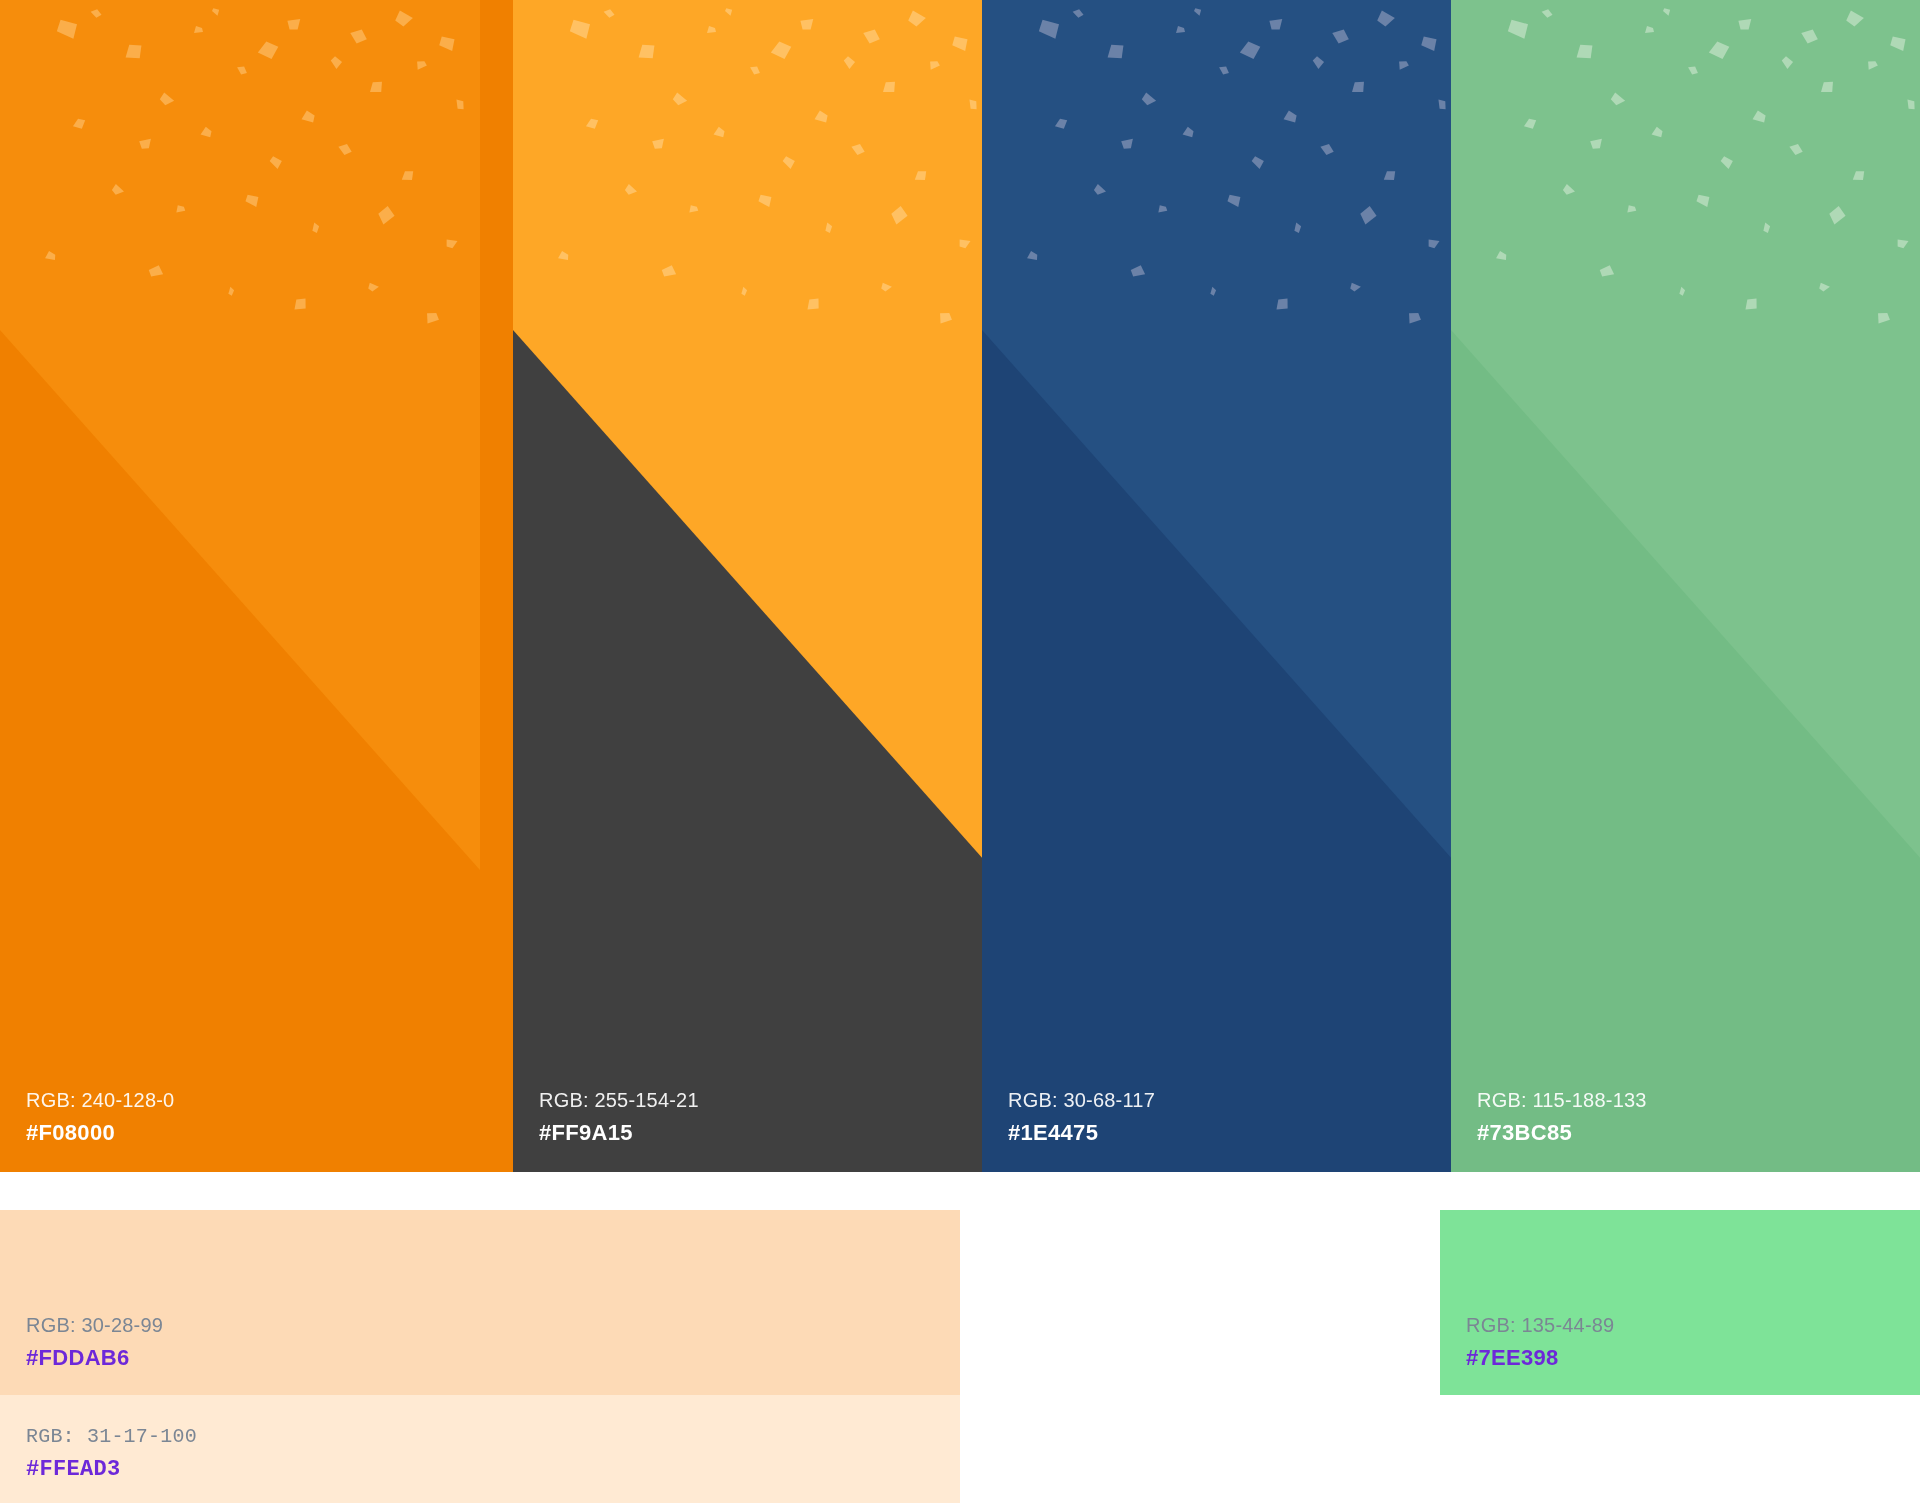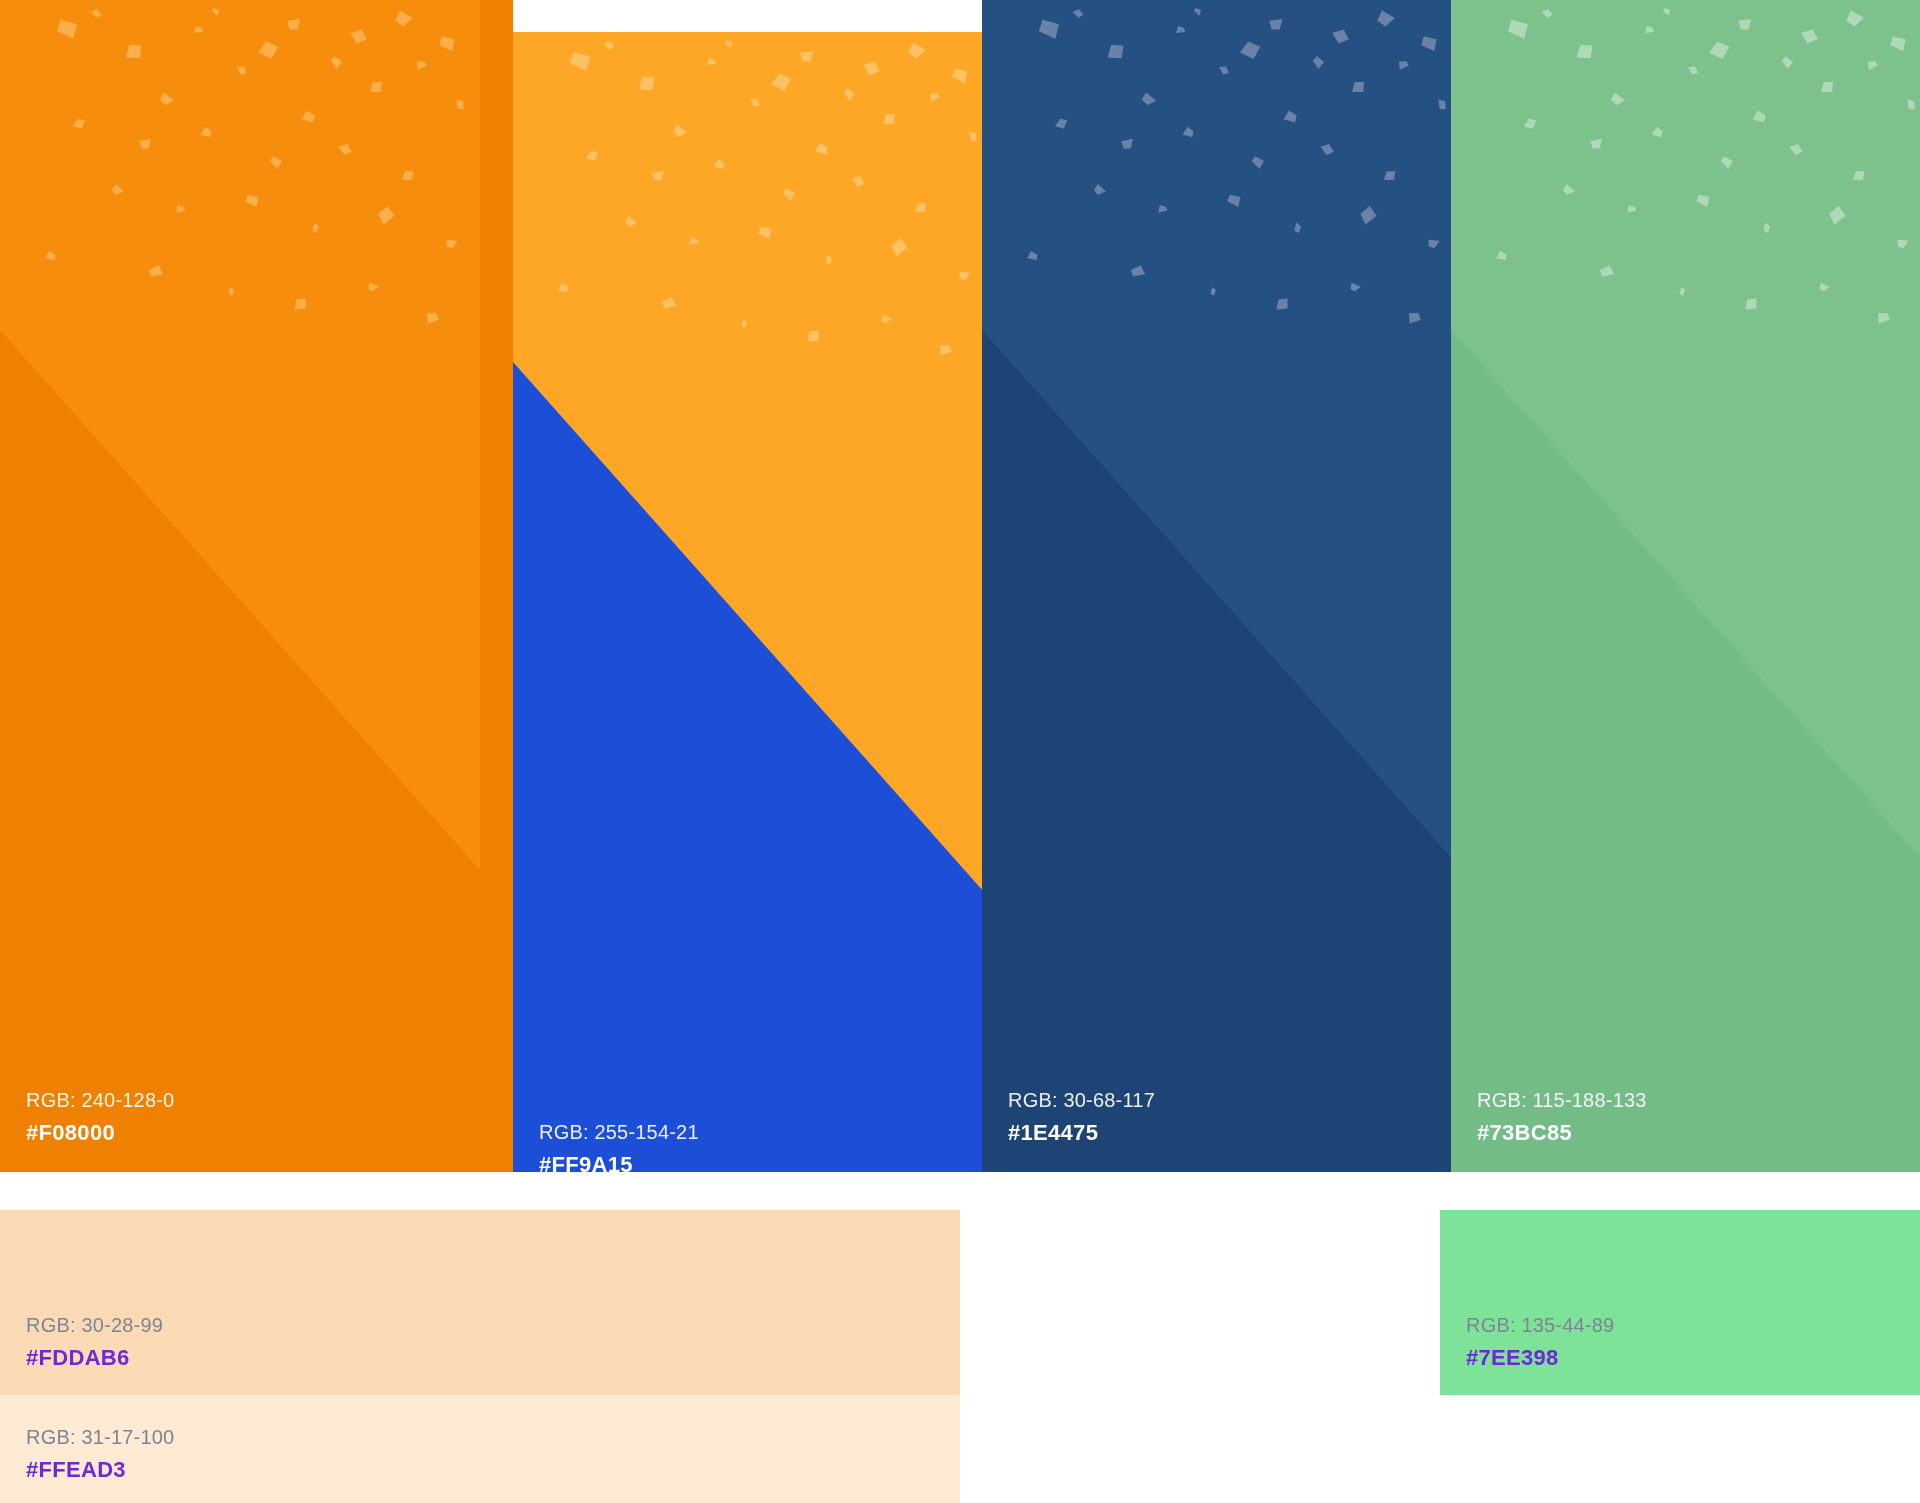--- a/index.html
+++ b/index.html
@@ -112,20 +112,21 @@
   }
   .tint-cell.r1 { height: 185px; }
   .tint-cell.r2 { height: 108px; }
 
   .tint-cell .label-stack {
     left: 26px;
     bottom: 26px;
   }
   .tint-cell.r2 .label-stack {
     bottom: 22px;
+    font-family: Liberation Mono, monospace;
   }
 </style>
 </head>
 <body>
 
 <div class="palette-page">
 
   <div class="main-row" id="main-row">
       <div class="swatch on-dark" style="background: rgb(240, 128, 0); padding-left: 44px;">
         <div class="diag"><svg width="480" height="1172" viewBox="0 0 480 1172" preserveAspectRatio="none" xmlns="http://www.w3.org/2000/svg">
@@ -166,21 +167,21 @@
             <polygon points="228,288 233,289 234,295 230,295" fill="#FBAE4A" transform="rotate(32 231.5 291.5)"></polygon>
             <polygon points="296,300 305,298 306,308 295,310" fill="#FBAE4A" transform="rotate(5 300.5 304)"></polygon>
             <polygon points="368,284 378,284 374,291 369,290" fill="#FBAE4A" transform="rotate(24 372 287.5)"></polygon>
             <polygon points="428,312 437,314 438,321 426,322" fill="#FBAE4A" transform="rotate(-14 433 316.5)"></polygon>
           </svg></div>
         <div class="label-stack">
           <div class="label-rgb">RGB: 240-128-0</div>
           <div class="label-hex">#F08000</div>
         </div>
       </div>
-      <div class="swatch on-dark" style="background: #1d4ed8; margin-top: 32px;">
+      <div class="swatch on-dark" style="background: #404040;">
         <div class="diag"><svg width="480" height="1172" viewBox="0 0 480 1172" preserveAspectRatio="none" xmlns="http://www.w3.org/2000/svg">
             <polygon points="0,0 480,0 480,870 0,330" fill="#FEA726"></polygon>
           </svg></div>
         <div class="confetti"><svg width="480" height="340" viewBox="0 0 480 340" xmlns="http://www.w3.org/2000/svg">
             <polygon points="58,22 75,21 76,36 58,34" fill="#FFC163" transform="rotate(18 66 29)"></polygon>
             <polygon points="92,9 99,10 100,17 94,17" fill="#FFC163" transform="rotate(-30 96.5 13)"></polygon>
             <polygon points="128,46 140,44 141,57 127,59" fill="#FFC163" transform="rotate(12 134 51.5)"></polygon>
             <polygon points="160,95 173,95 169,104 161,103" fill="#FFC163" transform="rotate(40 165.5 99.5)"></polygon>
             <polygon points="196,26 202,28 203,32 194,33" fill="#FFC163" transform="rotate(0 199.5 29)"></polygon>
             <polygon points="212,9 218,8 219,14 212,12" fill="#FFC163" transform="rotate(25 214.5 11.5)"></polygon>

